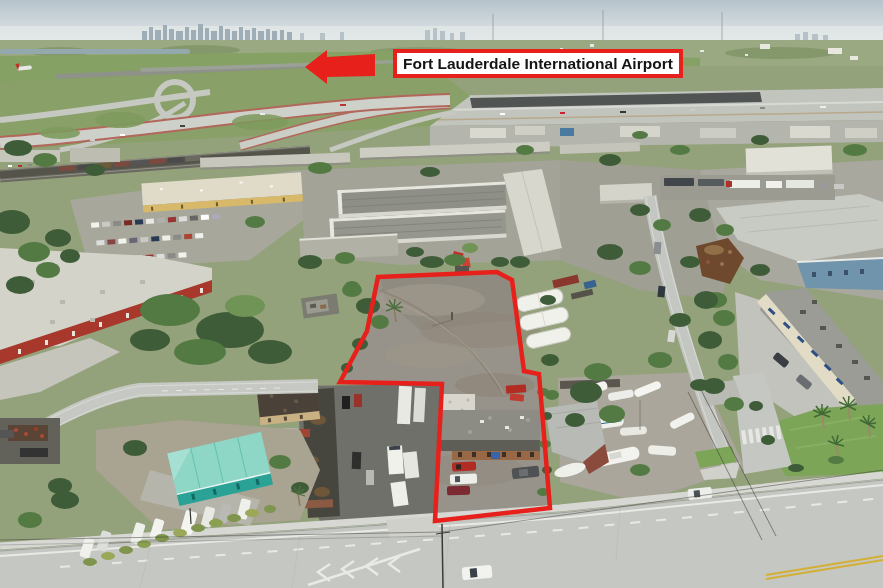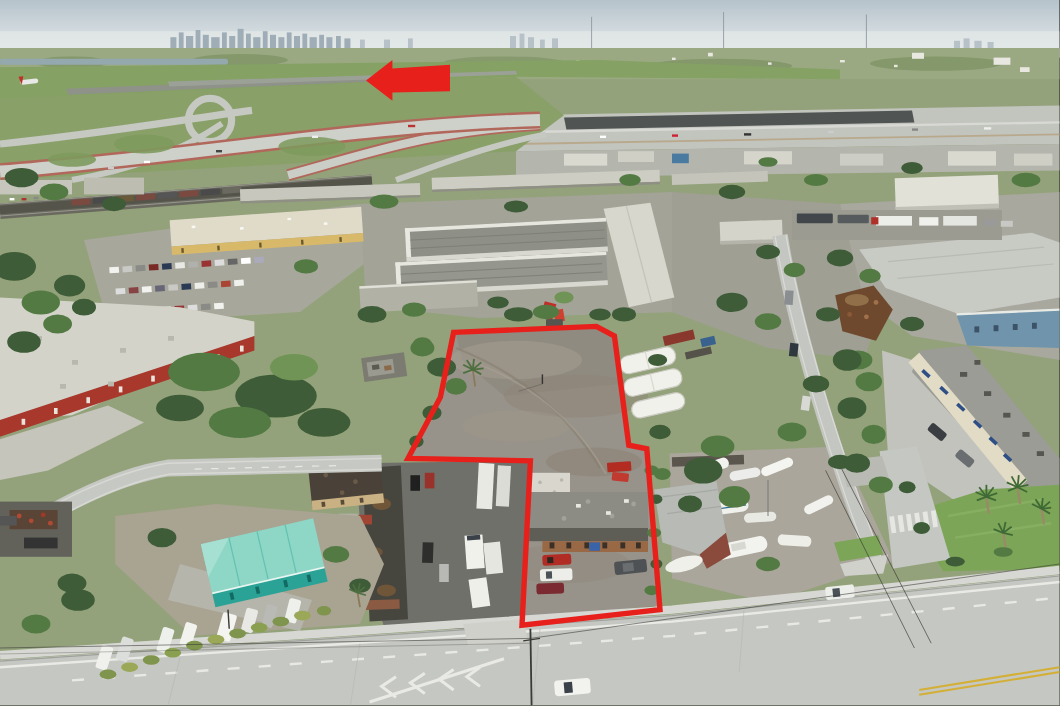--- a/index.html
+++ b/index.html
@@ -846,13 +846,14 @@
           <line x1="0" y1="0" x2="7" y2="2"></line>
     </g>
   </g>
 
   <g>
     <polygon fill="none" stroke="#e8201c" stroke-width="4.5" stroke-linejoin="miter" points="378,277 497,272 512,280 524,371 539,374 550,508 435,521 442,384 340,382 367,331" style="stroke: rgb(232, 32, 28);"></polygon>
     <polygon fill="#e8201c" points="305,67 327,50 327,57 375,54 375,76 327,77 327,84" style="fill: rgb(232, 32, 28);"></polygon>
   </g>
 </svg>
 
+<div class="airport-label" style="border-color: rgb(232, 32, 28);">Fort Lauderdale International Airport</div>
 </div>
 
 </body></html>

